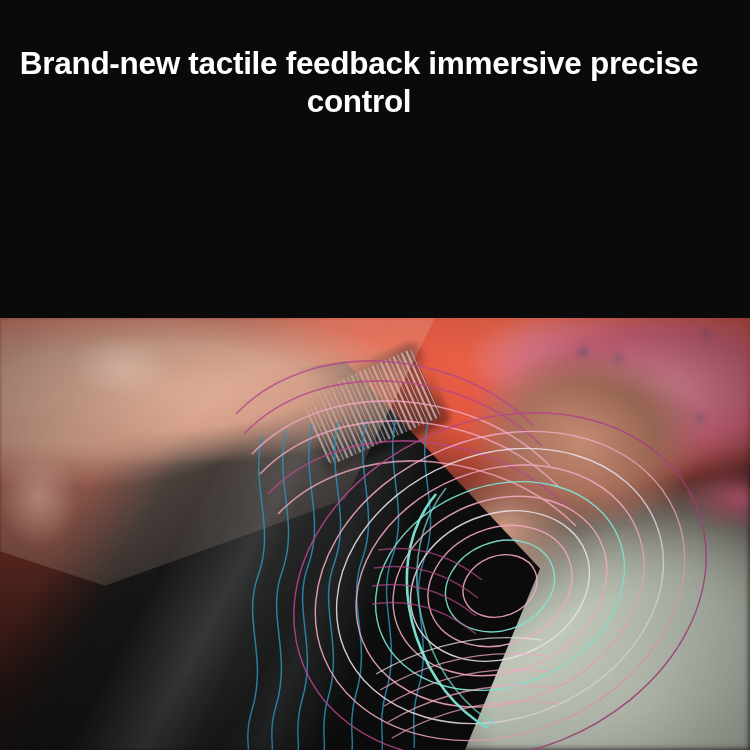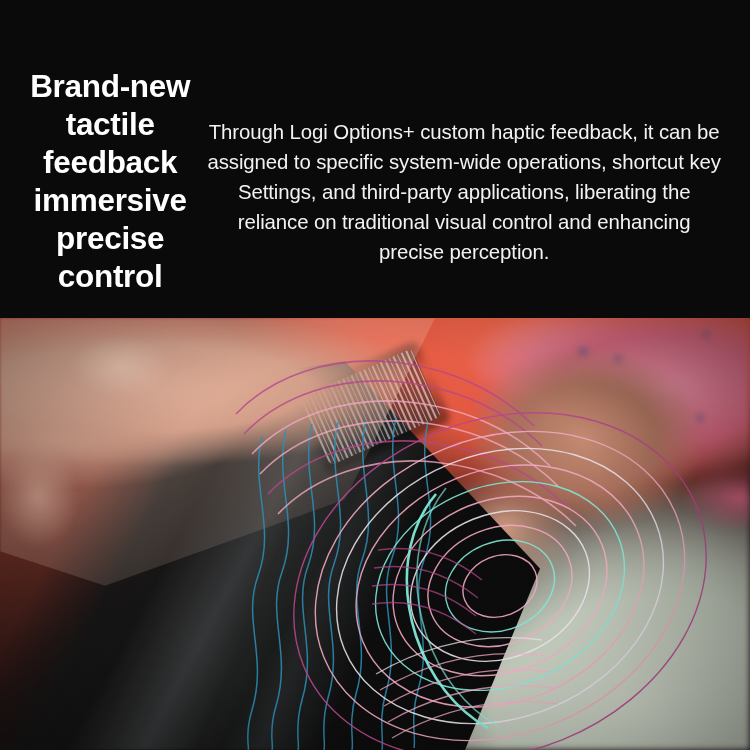--- a/index.html
+++ b/index.html
@@ -18,22 +18,21 @@
     display:flex;
     flex-direction:column;
   }
 
   
   .text-panel {
     height:318px;
     background:#0a0a0a;
     padding:44px 28px 0 14px;
     display:flex;
-    flex-direction:row;
-    align-items:center;
+    flex-direction:column;
   }
 
   .headline {
     color:#ffffff;
     font-family:"Liberation Sans", sans-serif;
     font-weight:bold;
     font-size:31.5px;
     line-height:38px;
     letter-spacing:-0.3px;
     text-align:center;
@@ -180,21 +179,20 @@
     background:radial-gradient(ellipse 520px 400px at 375px 210px, rgba(0,0,0,0) 45%, rgba(0,0,0,0.42) 100%);
   }
 </style>
 </head>
 <body>
 
 <div class="promo-page">
 
   <section class="text-panel">
     <h1 class="headline">Brand-new tactile feedback immersive precise control</h1>
-    <p class="body-copy">Through Logi Options+ custom haptic feedback, it can be assigned to specific system-wide operations, shortcut key Settings, and third-party applications, liberating the reliance on traditional visual control and enhancing precise perception.</p>
   </section>
 
   <section class="photo">
 
     <div class="photo-layer bg-coral"></div>
     <div class="photo-layer bg-desk blur-mid"></div>
     <div class="photo-layer sleeve blur-mid"></div>
     <div class="photo-layer sleeve-dots blur-mid"></div>
     <div class="photo-layer thumb blur-mid"></div>
     <div class="photo-layer mouse-body"></div>

